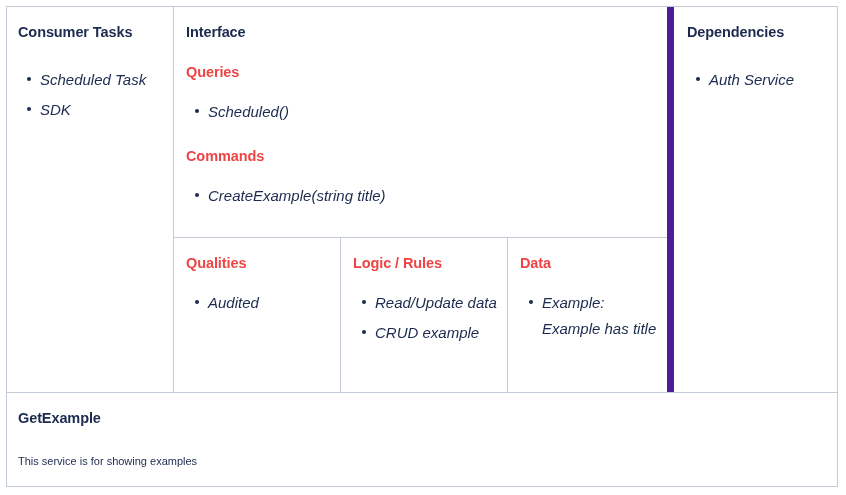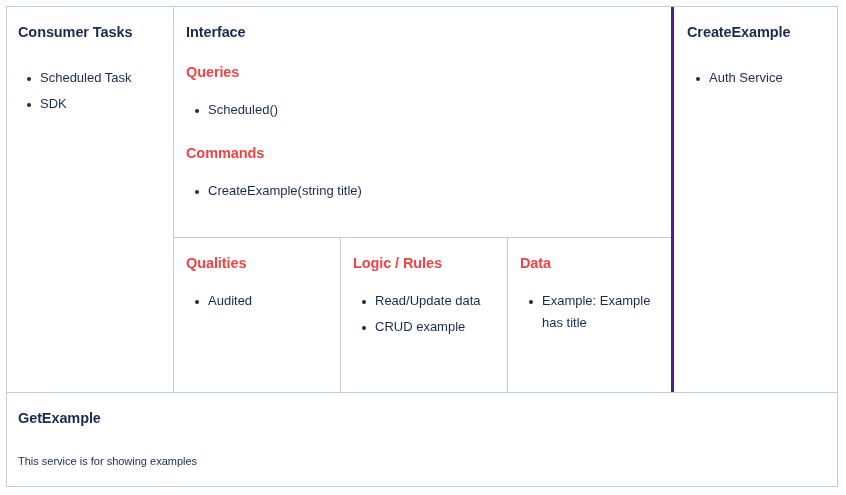--- a/index.html
+++ b/index.html
@@ -45,21 +45,21 @@
     width: 167px;
     box-sizing: border-box;
     border-right: 1px solid #c3ccd6;
     padding: 16px 12px 10px 11px;
     flex: none;
   }
 
   .col-interface {
     flex: 1 1 auto;
     box-sizing: border-box;
-    border-right: 3px solid #4c1d95;
+    border-right: 7px solid #4c1d95;
     display: flex;
     flex-direction: column;
     min-width: 0;
   }
 
   .col-deps {
     width: 163px;
     box-sizing: border-box;
     padding: 16px 12px 10px 13px;
     flex: none;
@@ -129,25 +129,26 @@
   .spacer-md { height: 22px; }
   .spacer-sm { height: 18px; }
 
   ul.bullets {
     margin: 0;
     padding: 0 0 0 22px;
     list-style: none;
   }
   ul.bullets li {
     position: relative;
-    font-size: 13px;
+    font-size: 15px;
     line-height: 1.72;
     color: #1b2a4e;
     margin: 0 0 4px 0;
     padding: 0;
+    font-style: italic;
   }
   ul.bullets li:last-child { margin-bottom: 0; }
   ul.bullets li::before {
     content: "";
     position: absolute;
     left: -13px;
     top: 10px;
     width: 4px;
     height: 4px;
     border-radius: 50%;
@@ -240,21 +241,21 @@
               <li>
                 <span>Example: Example has title</span>
               </li>
             </ul>
           </div>
 
         </div>
       </div>
 
       <div class="col-deps">
-        <h3 class="heading">CreateExample</h3>
+        <h3 class="heading">Dependencies</h3>
         <div class="spacer-lg"></div>
         <ul class="bullets">
           <li>
             <span>Auth Service</span>
           </li>
         </ul>
       </div>
 
     </div>
 

